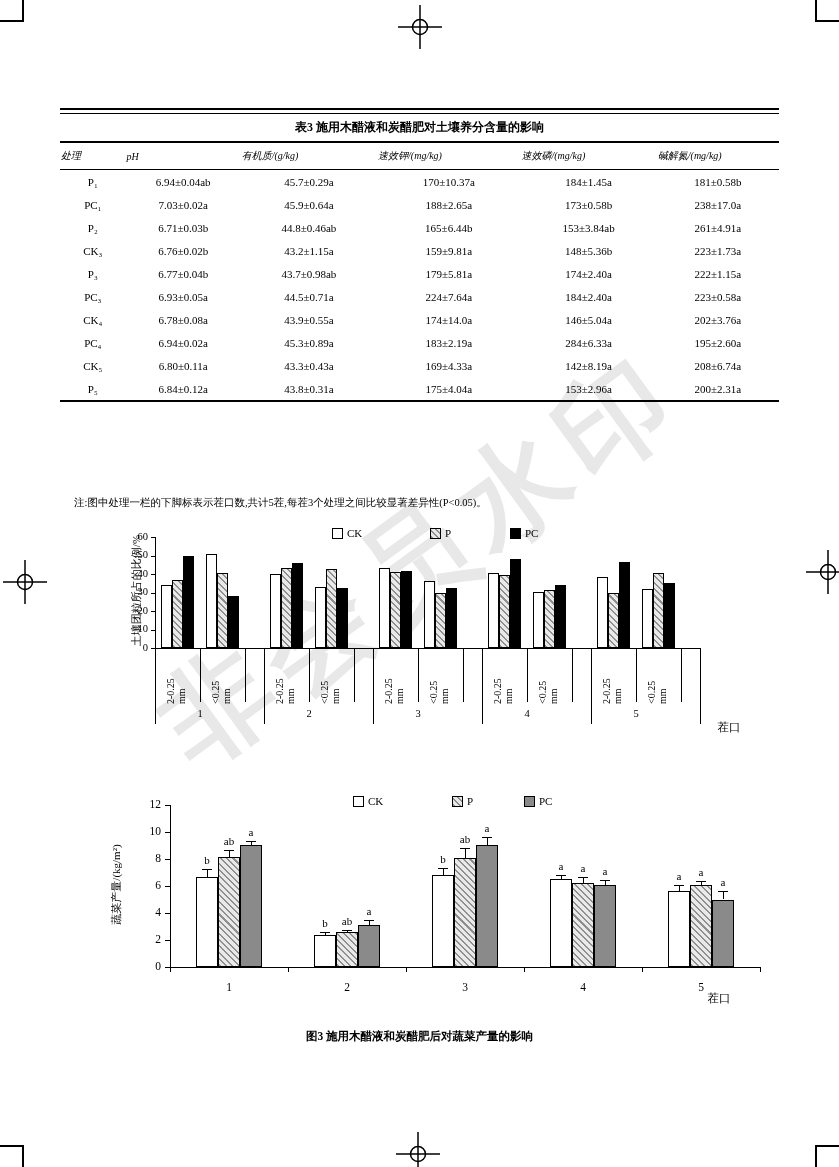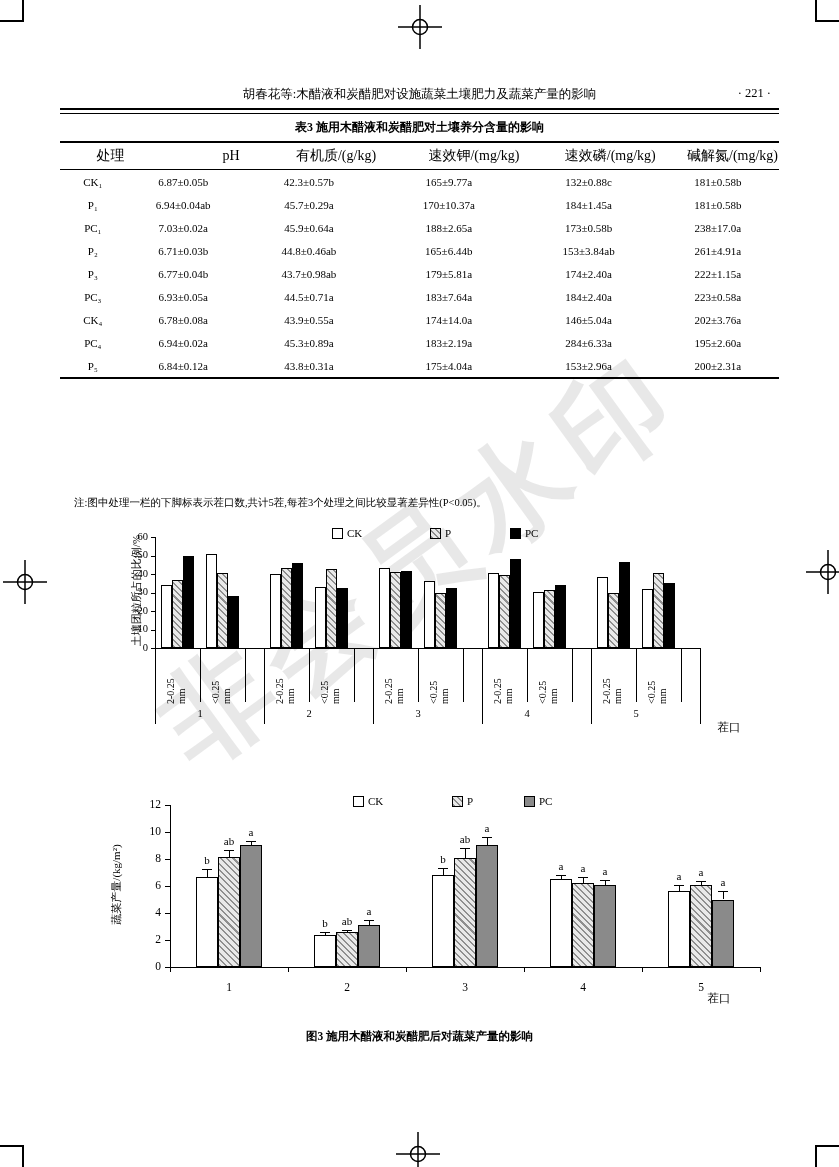--- a/index.html
+++ b/index.html
@@ -14,21 +14,21 @@
   .running-head{position:absolute;left:60px;top:86px;width:719px;height:17px;font-size:12.5px;}
   .running-title{position:absolute;left:0;right:0;text-align:center;}
   .running-page{position:absolute;right:8px;top:0;}
   .rule2{position:absolute;left:60px;top:108px;width:719px;height:3px;
          border-top:2px solid #000;border-bottom:1px solid #000;}
   .tbl-title{position:absolute;left:60px;top:119px;width:719px;text-align:center;
              font-weight:bold;font-size:12px;}
   table.datatable{position:absolute;left:60px;top:141px;width:719px;border-collapse:collapse;
                   border-top:2px solid #000;border-bottom:2px solid #000;font-size:11px;table-layout:fixed;}
   table.datatable th{border-bottom:1.2px solid #000;font-weight:normal;height:24px;
-                     font-size:14px;text-align:right;}
+                     font-size:10px;text-align:left;font-style:italic;}
   table.datatable td{height:21px;text-align:center;}
   table.datatable th:nth-child(1){width:9%;}
   table.datatable th:nth-child(2){width:16%;}
   table.datatable th:nth-child(3){width:19%;}
   table.datatable th:nth-child(4){width:20%;margin-top:6px;}
   table.datatable th:nth-child(5){width:19%;}
   table.datatable th:nth-child(6){width:17%;}
   .note{position:absolute;left:74px;top:496px;width:700px;font-size:10.5px;}
   .caption{position:absolute;text-align:center;font-weight:bold;font-size:11.5px;}
   .chart{position:absolute;}
@@ -85,49 +85,37 @@
     <circle cx="22" cy="22" r="7.5" fill="none" stroke="#000" stroke-width="1.5"></circle>
   </svg>
   <svg class="regmark" style="left:396px;top:1132px" viewBox="0 0 44 44">
     <line x1="0" y1="22" x2="44" y2="22" stroke="#000" stroke-width="1.5"></line>
     <line x1="22" y1="0" x2="22" y2="44" stroke="#000" stroke-width="1.5"></line>
     <circle cx="22" cy="22" r="7.5" fill="none" stroke="#000" stroke-width="1.5"></circle>
   </svg>
 
   <div class="watermark">非会员水印</div>
 
-  <div class="running-head">
-    <span class="running-title">胡春花等:木醋液和炭醋肥对设施蔬菜土壤肥力及蔬菜产量的影响</span>
-    <span class="running-page">· 221 ·</span>
-  </div>
   <div class="rule2"></div>
 
   <div class="tbl-title">表3 施用木醋液和炭醋肥对土壤养分含量的影响</div>
 
   <table class="datatable">
     <thead>
         <tr>
           <th>处理</th>
           <th>pH</th>
           <th>有机质/(g/kg)</th>
           <th>速效钾/(mg/kg)</th>
           <th>速效磷/(mg/kg)</th>
           <th>碱解氮/(mg/kg)</th>
         </tr>
       </thead>
     <tbody>
         <tr>
-          <td>CK₁</td>
-          <td>6.87±0.05b</td>
-          <td>42.3±0.57b</td>
-          <td>165±9.77a</td>
-          <td>132±0.88c</td>
-          <td>181±0.58b</td>
-        </tr>
-        <tr>
           <td>P₁</td>
           <td>6.94±0.04ab</td>
           <td>45.7±0.29a</td>
           <td>170±10.37a</td>
           <td>184±1.45a</td>
           <td>181±0.58b</td>
         </tr>
         <tr>
           <td>PC₁</td>
           <td>7.03±0.02a</td>
@@ -138,50 +126,66 @@
         </tr>
         <tr>
           <td>P₂</td>
           <td>6.71±0.03b</td>
           <td>44.8±0.46ab</td>
           <td>165±6.44b</td>
           <td>153±3.84ab</td>
           <td>261±4.91a</td>
         </tr>
         <tr>
+          <td>CK₃</td>
+          <td>6.76±0.02b</td>
+          <td>43.2±1.15a</td>
+          <td>159±9.81a</td>
+          <td>148±5.36b</td>
+          <td>223±1.73a</td>
+        </tr>
+        <tr>
           <td>P₃</td>
           <td>6.77±0.04b</td>
           <td>43.7±0.98ab</td>
           <td>179±5.81a</td>
           <td>174±2.40a</td>
           <td>222±1.15a</td>
         </tr>
         <tr>
           <td>PC₃</td>
           <td>6.93±0.05a</td>
           <td>44.5±0.71a</td>
-          <td>183±7.64a</td>
+          <td>224±7.64a</td>
           <td>184±2.40a</td>
           <td>223±0.58a</td>
         </tr>
         <tr>
           <td>CK₄</td>
           <td>6.78±0.08a</td>
           <td>43.9±0.55a</td>
           <td>174±14.0a</td>
           <td>146±5.04a</td>
           <td>202±3.76a</td>
         </tr>
         <tr>
           <td>PC₄</td>
           <td>6.94±0.02a</td>
           <td>45.3±0.89a</td>
           <td>183±2.19a</td>
           <td>284±6.33a</td>
           <td>195±2.60a</td>
+        </tr>
+        <tr>
+          <td>CK₅</td>
+          <td>6.80±0.11a</td>
+          <td>43.3±0.43a</td>
+          <td>169±4.33a</td>
+          <td>142±8.19a</td>
+          <td>208±6.74a</td>
         </tr>
         <tr>
           <td>P₅</td>
           <td>6.84±0.12a</td>
           <td>43.8±0.31a</td>
           <td>175±4.04a</td>
           <td>153±2.96a</td>
           <td>200±2.31a</td>
         </tr>
       </tbody>

